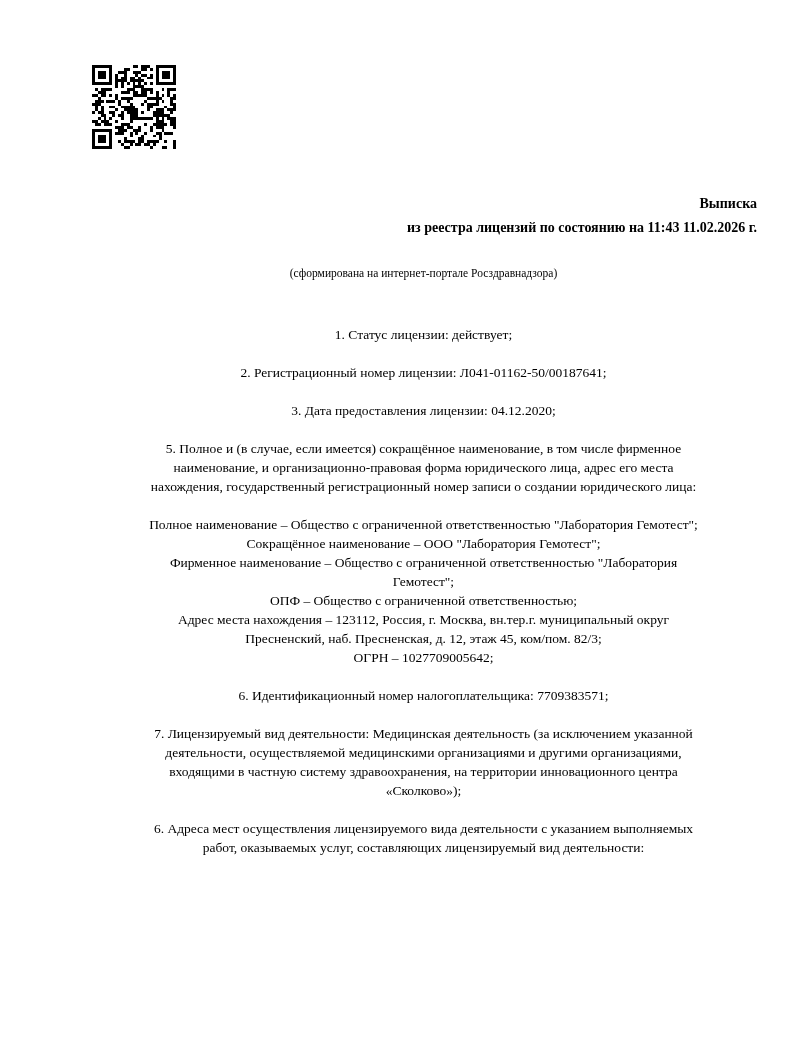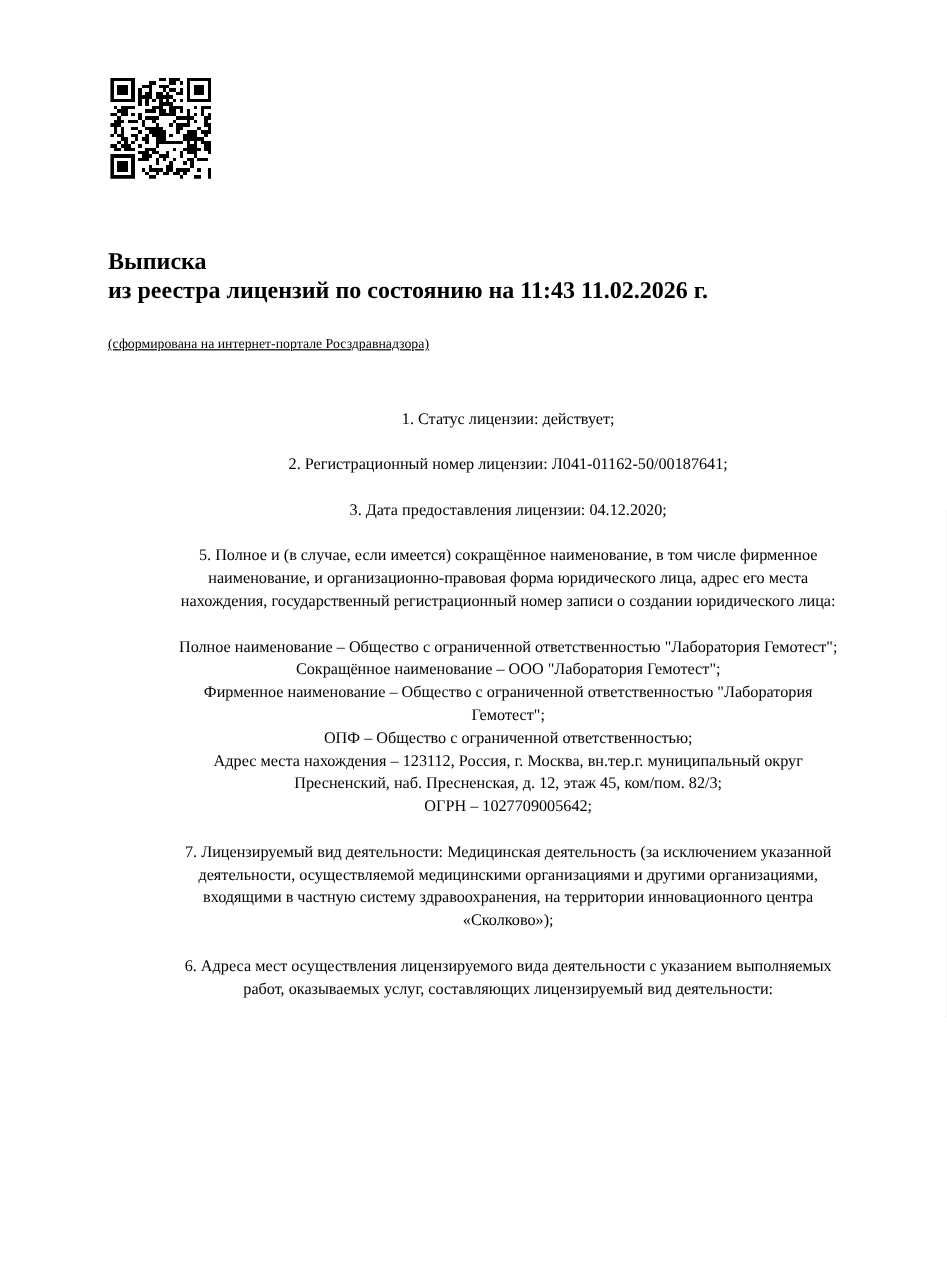--- a/index.html
+++ b/index.html
@@ -15,32 +15,31 @@
   .qr-wrap{
     margin:65px 0 0 92px;
     width:84px;height:84px;
   }
   .qr-wrap svg{display:block;}
   .content{
     width:667px;
     margin-left:90px;
   }
   .title-block{
-    margin-top:57px;
-    text-align:left;
+    margin-top:43px;
+    text-align:right;
     font-weight:bold;
-    font-size:20px;
+    font-size:14px;
     line-height:24px;
   }
   .subtitle{
     margin-top:26px;
-    text-align:left;
+    text-align:center;
     font-size:11.5px;
     line-height:15px;
-    text-decoration:underline;
   }
   .body-text{
     margin-top:44px;
     font-size:13.5px;
     line-height:19px;
     text-align:center;
   }
   .para{
     white-space:pre-line;
     margin:0 0 19px 0;
@@ -474,20 +473,21 @@
 наименование, и организационно-правовая форма юридического лица, адрес его места
 нахождения, государственный регистрационный номер записи о создании юридического лица:</p>
       <p class="para">Полное наименование – Общество с ограниченной ответственностью "Лаборатория Гемотест";
 Сокращённое наименование – ООО "Лаборатория Гемотест";
 Фирменное наименование – Общество с ограниченной ответственностью "Лаборатория
 Гемотест";
 ОПФ – Общество с ограниченной ответственностью;
 Адрес места нахождения – 123112, Россия, г. Москва, вн.тер.г. муниципальный округ
 Пресненский, наб. Пресненская, д. 12, этаж 45, ком/пом. 82/3;
 ОГРН – 1027709005642;</p>
+      <p class="para">6. Идентификационный номер налогоплательщика: 7709383571;</p>
       <p class="para">7. Лицензируемый вид деятельности: Медицинская деятельность (за исключением указанной
 деятельности, осуществляемой медицинскими организациями и другими организациями,
 входящими в частную систему здравоохранения, на территории инновационного центра
 «Сколково»);</p>
       <p class="para">6. Адреса мест осуществления лицензируемого вида деятельности с указанием выполняемых
 работ, оказываемых услуг, составляющих лицензируемый вид деятельности:</p>
     </div>
 
   </div>
 </div>

